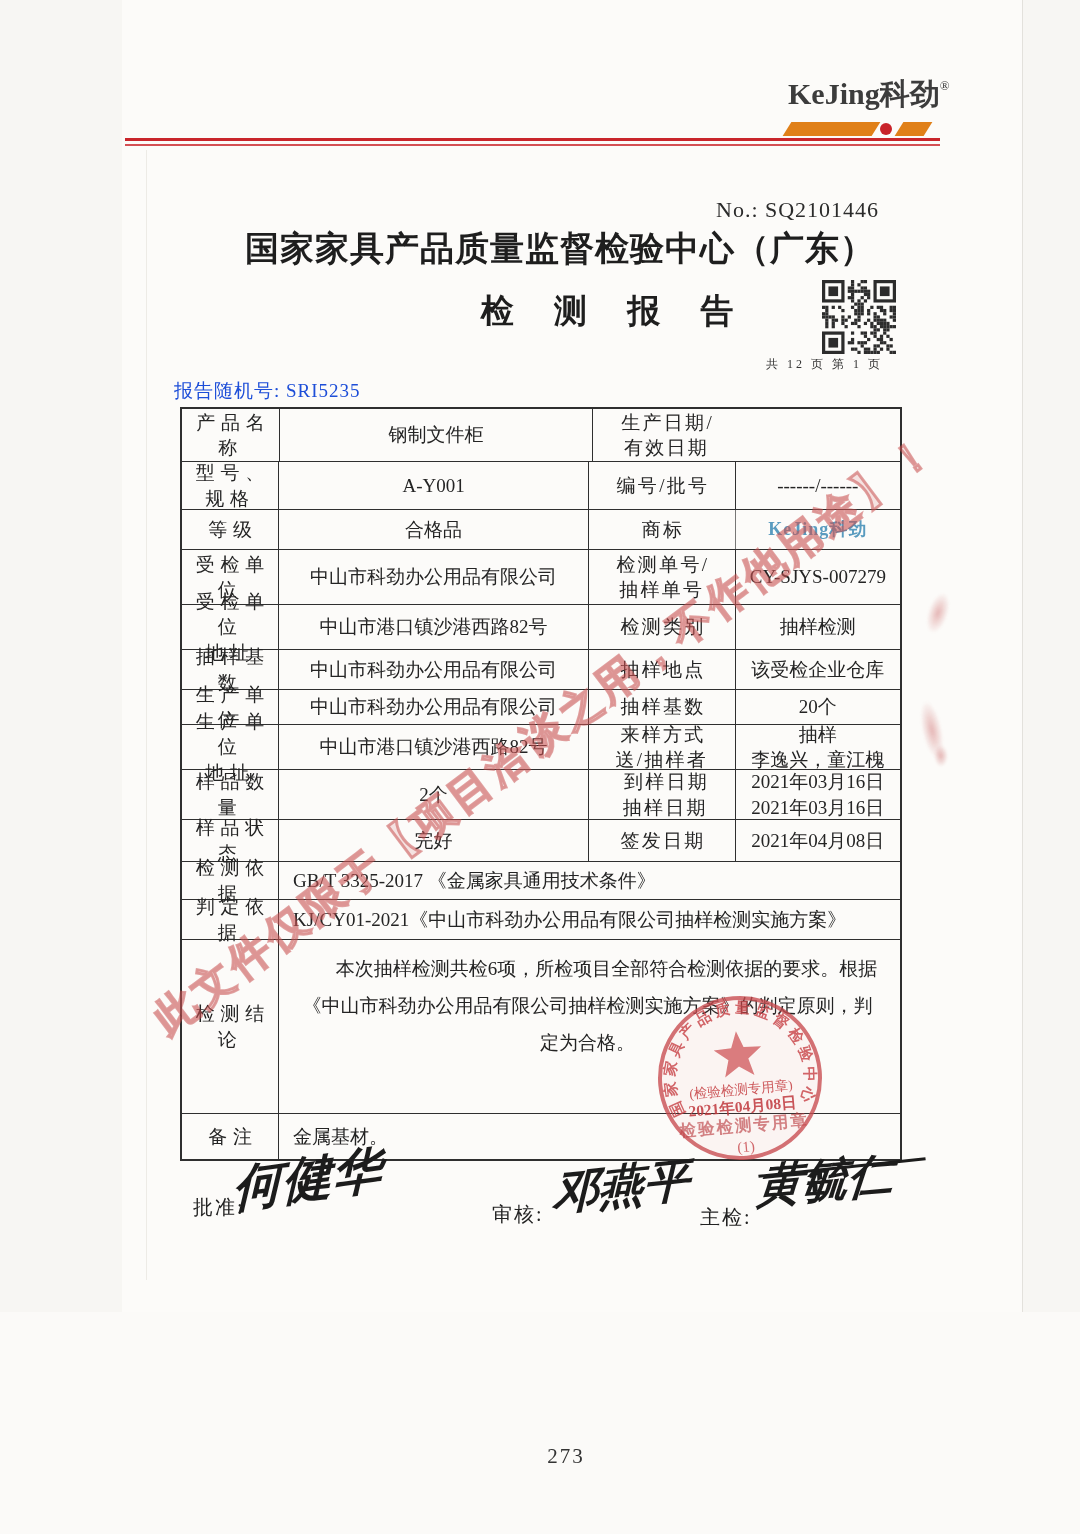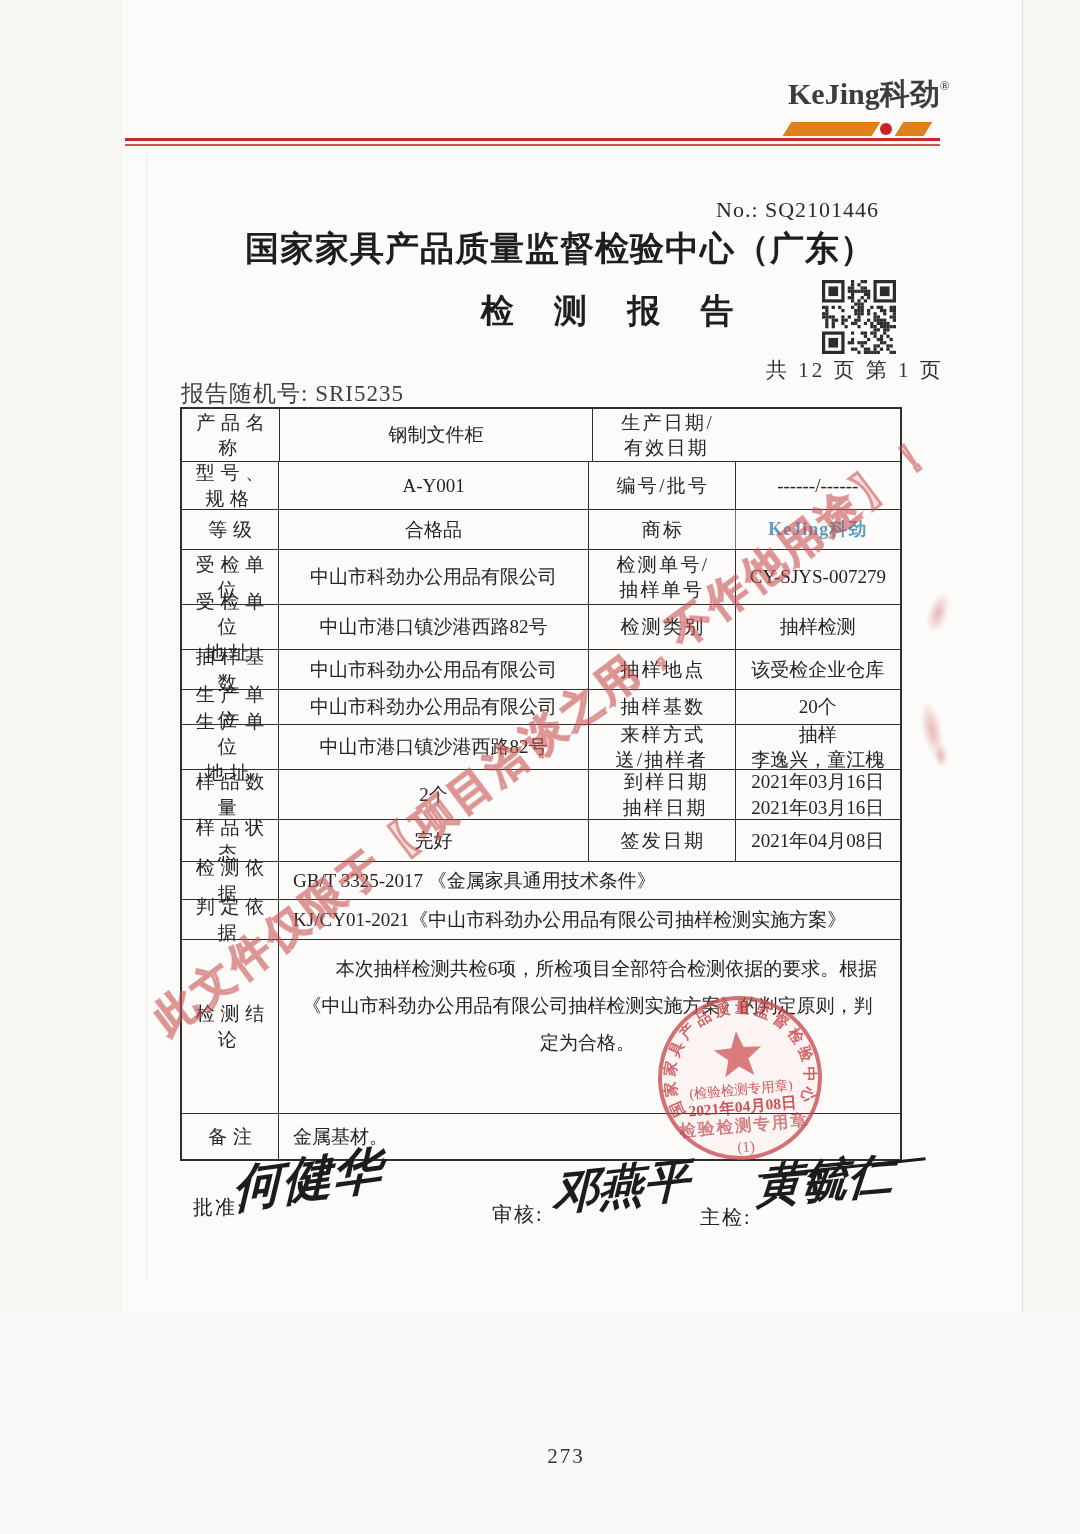--- a/index.html
+++ b/index.html
@@ -24,22 +24,22 @@
   .logo-bar .seg1{position:absolute;left:0;top:0;width:89px;height:14px;background:#e08019;transform:skewX(-32deg);}
   .logo-bar .dot{position:absolute;left:93px;top:1px;width:12px;height:12px;border-radius:50%;background:#c9232a;}
   .logo-bar .seg2{position:absolute;left:112px;top:0;width:29px;height:14px;background:#e08019;transform:skewX(-32deg);}
   .red-rule{position:absolute;left:125px;top:138px;width:815px;height:0;border-top:3.4px solid #c9252b;}
   .red-rule2{position:absolute;left:125px;top:144px;width:815px;height:1.6px;background:#c9252b;opacity:.8;}
 
   .report-no{position:absolute;left:716px;top:197px;font-size:22px;color:#2b2b2b;letter-spacing:1px;}
   .title{position:absolute;left:180px;top:226px;width:760px;text-align:center;font-size:34px;font-weight:bold;color:#1e1e1e;letter-spacing:1px;white-space:nowrap;}
   .subtitle{position:absolute;left:235px;top:289px;width:760px;text-align:center;font-size:33px;font-weight:bold;color:#1e1e1e;letter-spacing:16px;}
   .qr{position:absolute;left:822px;top:280px;}
-  .page-info{position:absolute;left:766px;top:356px;font-size:21px;color:#333;letter-spacing:3px;white-space:nowrap;}
-  .random-no{position:absolute;left:181px;top:378px;font-size:23px;color:#404040;letter-spacing:1px;}
+  .page-info{position:absolute;left:766px;top:356px;font-size:12px;color:#333;letter-spacing:3px;white-space:nowrap;}
+  .random-no{position:absolute;left:174px;top:378px;font-size:19px;color:#1d4ed8;letter-spacing:1px;}
 
   
   .rtable{position:absolute;left:180px;top:407px;width:722px;border:2px solid #2f2f2f;box-sizing:border-box;}
   .trow{display:flex;width:100%;box-sizing:border-box;border-top:1.5px solid #2f2f2f;}
   .trow:first-child{border-top:none;}
   .tcell{box-sizing:border-box;border-left:1.5px solid #2f2f2f;display:flex;align-items:center;justify-content:center;
          font-size:19px;line-height:1.32;text-align:center;white-space:pre-line;color:#242424;padding:2px 4px;}
   .tcell:first-child{border-left:none;}
   .tcell.lab{letter-spacing:0.3em;text-indent:0.3em;}
   .tcell.lab2{letter-spacing:0.12em;text-indent:0.12em;}

